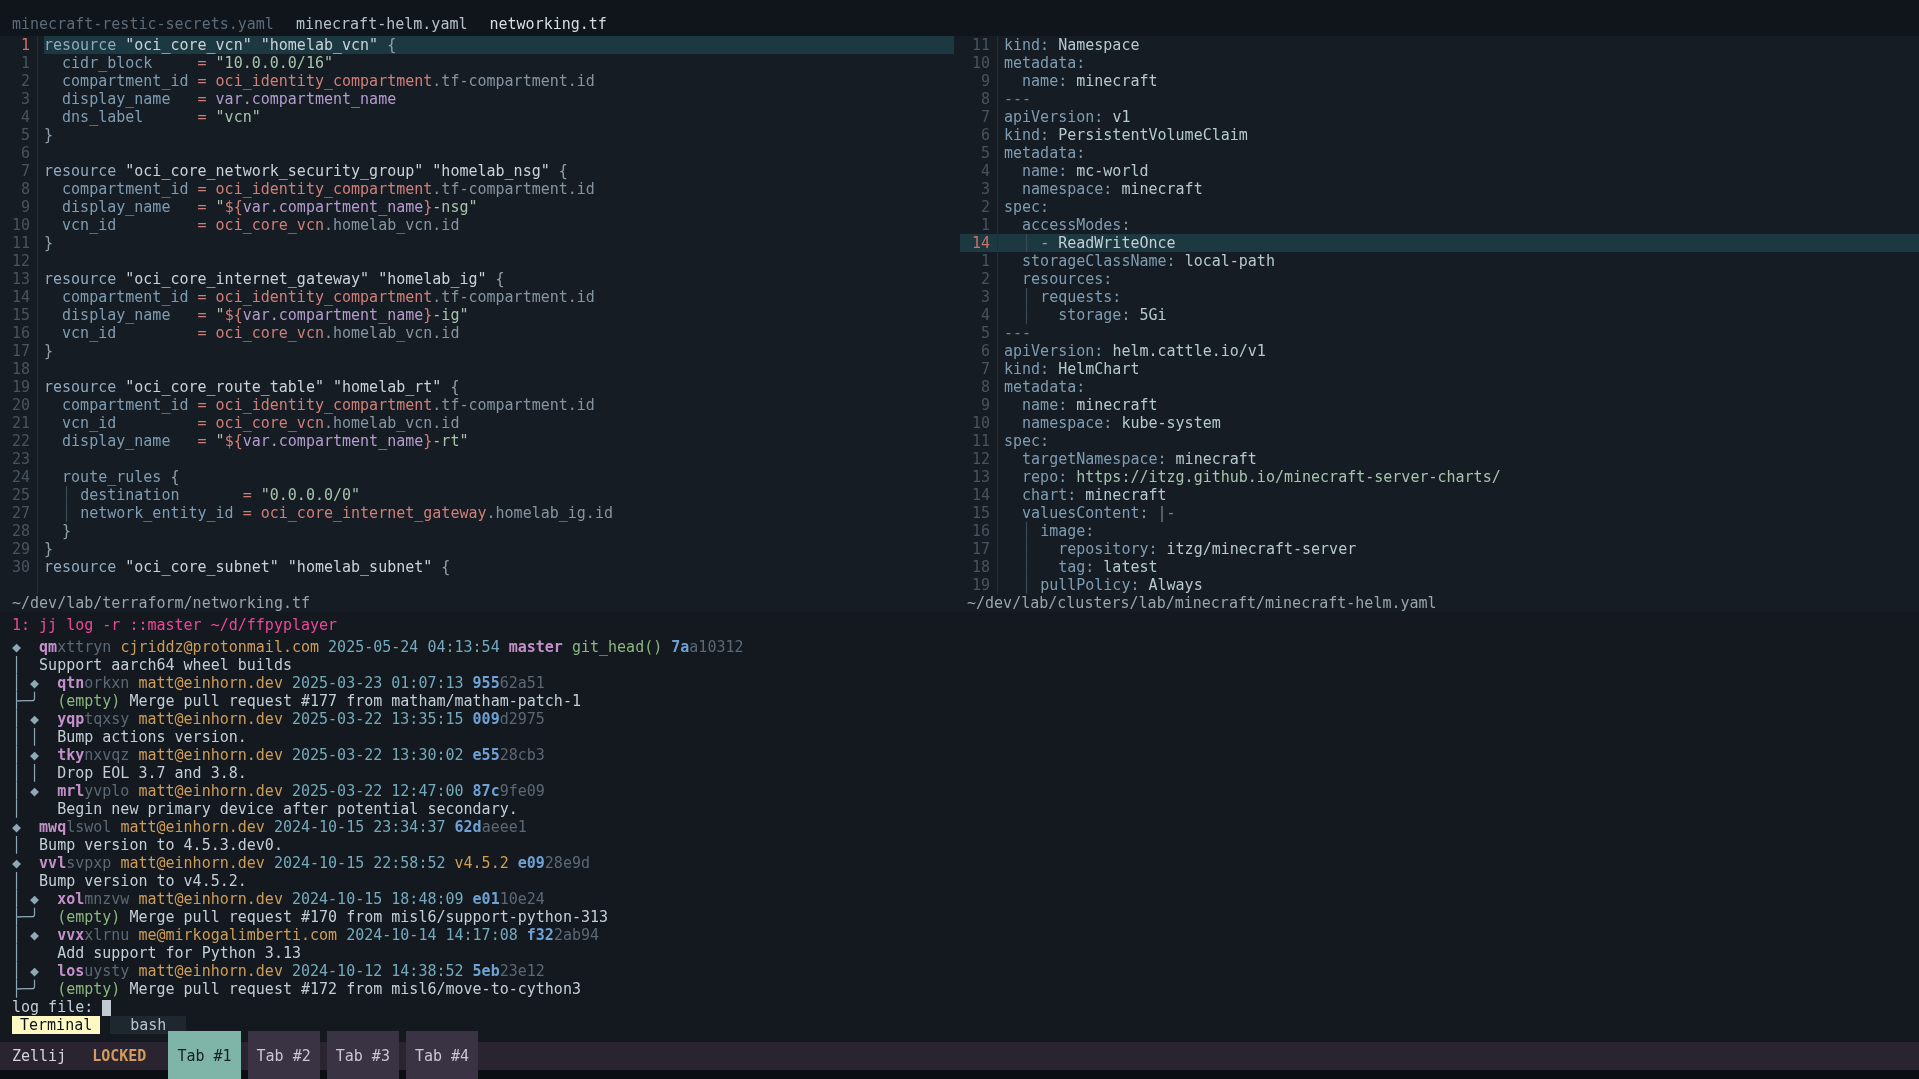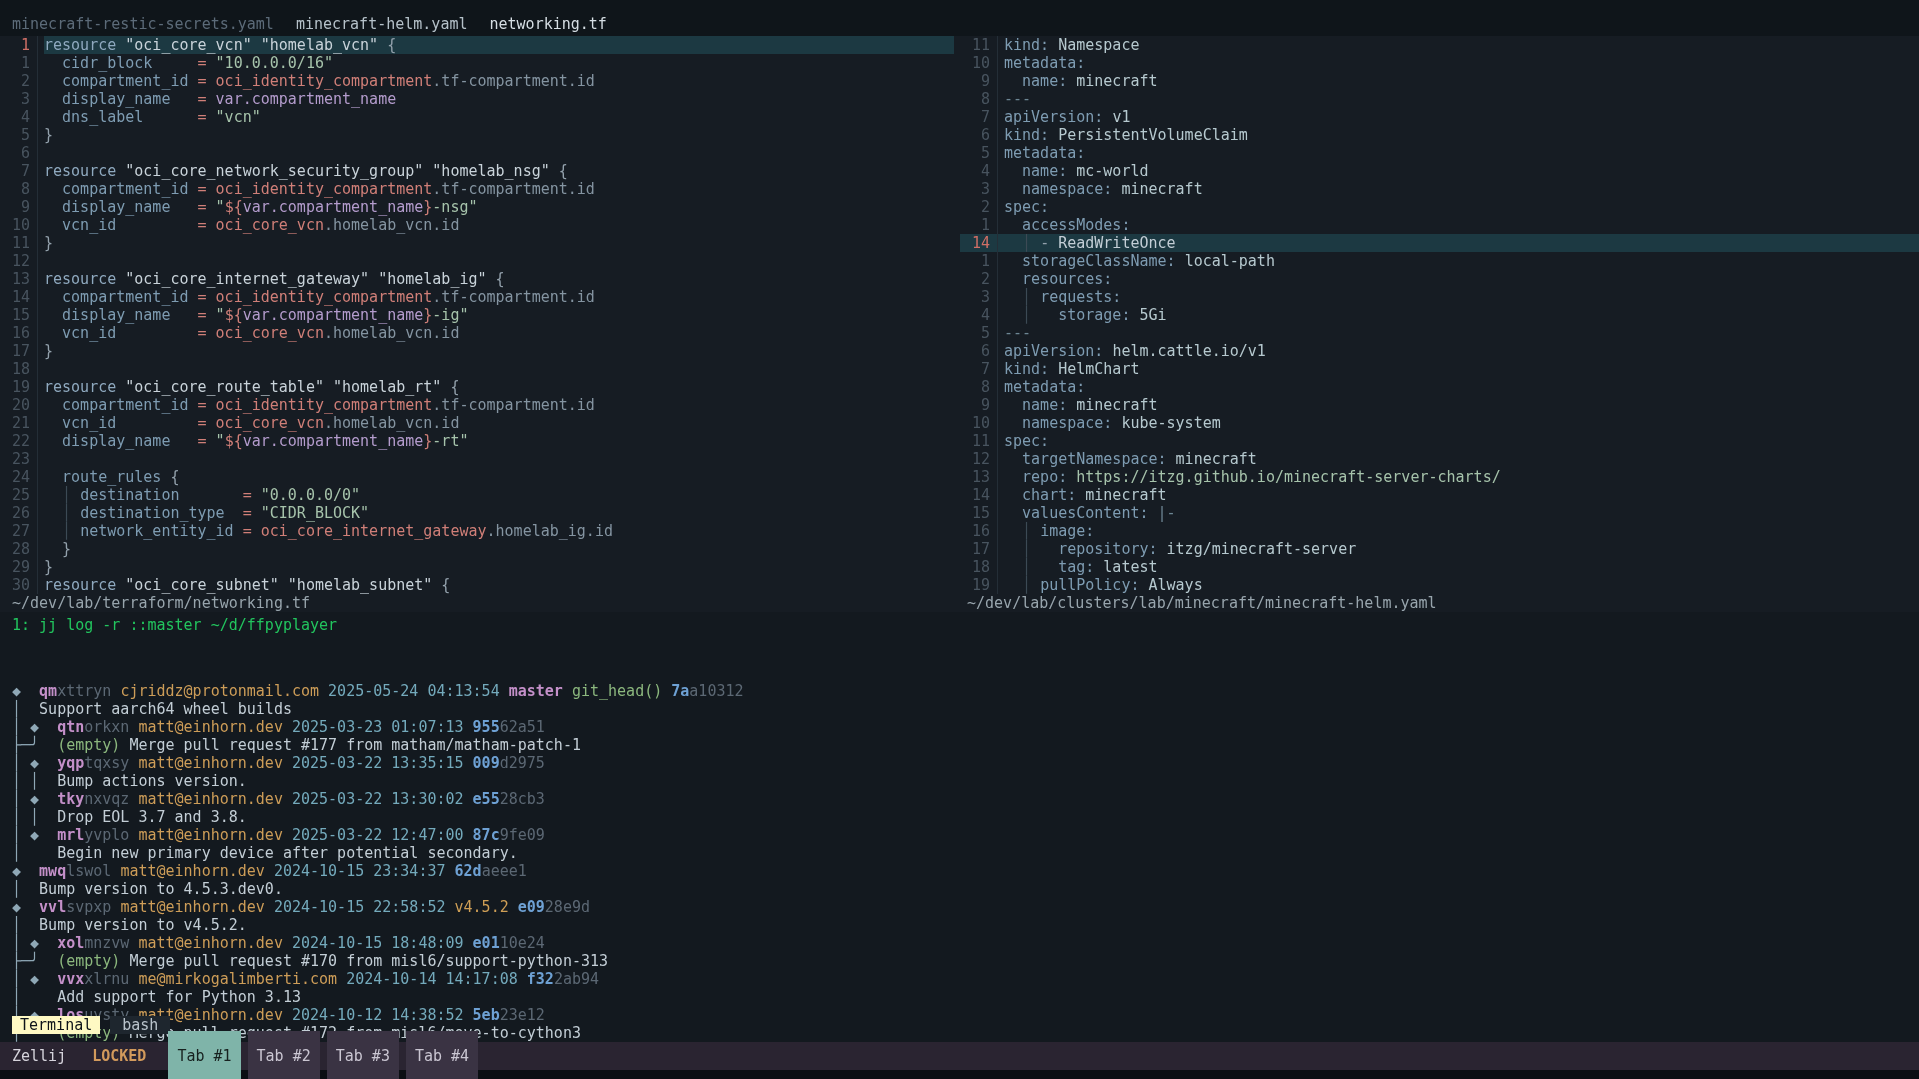--- a/index.html
+++ b/index.html
@@ -32,32 +32,32 @@
   .s-t{color:#c3ced6;} .s-k{color:#7e9cb2;} .s-kw{color:#8fa9bf;} .s-name{color:#c9d3da;}
   .s-eq{color:#d07f78;} .s-ref{color:#d07f78;} .s-rr{color:#8494a1;} .s-var{color:#b49ccd;}
   .s-punc{color:#93a1ac;} .s-str{color:#a6c3ab;} .s-val{color:#b6c9cf;} .s-dim{color:#6d8694;}
   .s-gd{color:#3c4a55;}
   
   .pathrow{position:absolute;left:0;top:558px;right:0;height:18px;}
   .path-left{position:absolute;left:12px;color:#98a5ad;white-space:pre;}
   .path-right{position:absolute;left:967px;color:#98a5ad;white-space:pre;}
   
   .terminal-region{position:absolute;left:0;top:612px;right:0;height:430px;background:#13191f;}
-  .term-title{position:absolute;left:12px;top:4px;height:18px;color:#22c55e;white-space:pre;}
-  .loglines{position:absolute;left:12px;top:26px;right:0;margin-top:44px;}
+  .term-title{position:absolute;left:12px;top:4px;height:18px;color:#ec4899;white-space:pre;}
+  .loglines{position:absolute;left:12px;top:26px;right:0;}
   .loglines .row{display:block;}
   .s-g{color:#8fa8b6;} .s-cid{color:#c490c9;font-weight:bold;} .s-cidr{color:#5c6874;}
   .s-em{color:#cd9d58;} .s-date{color:#74aabc;} .s-bm{color:#c490c9;font-weight:bold;}
   .s-gh{color:#8cb87e;} .s-tag{color:#cf9f56;} .s-oid{color:#6ea1d4;font-weight:bold;}
   .s-oidr{color:#5c6874;} .s-empty{color:#8cb87e;} .s-desc{color:#c3ced6;}
   .curblk{display:inline-block;width:9px;height:16px;background:#c2cad1;vertical-align:text-bottom;}
   
   .pane-footer{position:absolute;left:12px;top:404px;height:18px;display:flex;gap:10px;align-items:center;}
   .term-badge{background:#fef9c3;color:#0d1319;padding:0 8px;}
-  .shell-name{background:#1e262e;color:#b9c3cb;padding:0 12px;}
+  .shell-name{background:#1e262e;color:#b9c3cb;padding:0 20px;}
   
   .zellij-bar{position:absolute;left:0;top:1042px;right:0;height:28px;background:#2a2431;
     display:flex;align-items:center;padding:0 0 0 12px;box-sizing:border-box;}
   .zj-app{color:#d6d4dc;margin-right:26px;}
   .zj-mode{color:#d29a5c;font-weight:bold;margin-right:22px;}
   .zj-tabs{display:flex;gap:7px;}
   .zjtab{background:#3a3343;color:#cac6d2;padding:16px 9px;}
   .zjtab.active{background:#7fb4a9;color:#17211f;}
 </style>
 </head>
@@ -95,21 +95,20 @@
             <div class="row"><span class="gut">16</span><span class="cw"><span class="s-t">  </span><span class="s-k">vcn_id</span><span class="s-t">         </span><span class="s-eq">=</span><span class="s-t"> </span><span class="s-ref">oci_core_vcn</span><span class="s-rr">.homelab_vcn.id</span></span></div>
             <div class="row"><span class="gut">17</span><span class="cw"><span class="s-punc">}</span></span></div>
             <div class="row"><span class="gut">18</span><span class="cw"></span></div>
             <div class="row"><span class="gut">19</span><span class="cw"><span class="s-kw">resource</span><span class="s-t"> </span><span class="s-name">"oci_core_route_table"</span><span class="s-t"> </span><span class="s-name">"homelab_rt"</span><span class="s-punc"> {</span></span></div>
             <div class="row"><span class="gut">20</span><span class="cw"><span class="s-t">  </span><span class="s-k">compartment_id</span><span class="s-t"> </span><span class="s-eq">=</span><span class="s-t"> </span><span class="s-ref">oci_identity_compartment</span><span class="s-rr">.tf-compartment.id</span></span></div>
             <div class="row"><span class="gut">21</span><span class="cw"><span class="s-t">  </span><span class="s-k">vcn_id</span><span class="s-t">         </span><span class="s-eq">=</span><span class="s-t"> </span><span class="s-ref">oci_core_vcn</span><span class="s-rr">.homelab_vcn.id</span></span></div>
             <div class="row"><span class="gut">22</span><span class="cw"><span class="s-t">  </span><span class="s-k">display_name</span><span class="s-t">   </span><span class="s-eq">=</span><span class="s-t"> </span><span class="s-str">"</span><span class="s-eq">${</span><span class="s-var">var.compartment_name</span><span class="s-eq">}</span><span class="s-str">-rt"</span></span></div>
             <div class="row"><span class="gut">23</span><span class="cw"></span></div>
             <div class="row"><span class="gut">24</span><span class="cw"><span class="s-t">  </span><span class="s-k">route_rules</span><span class="s-punc"> {</span></span></div>
             <div class="row"><span class="gut">25</span><span class="cw"><span class="s-t">  </span><span class="s-gd">│</span><span class="s-t"> </span><span class="s-k">destination</span><span class="s-t">       </span><span class="s-eq">=</span><span class="s-t"> </span><span class="s-str">"0.0.0.0/0"</span></span></div>
-            <div class="row"><span class="gut">26</span><span class="cw"><span class="s-t">  </span><span class="s-gd">│</span><span class="s-t"> </span><span class="s-k">destination_type</span><span class="s-t">  </span><span class="s-eq">=</span><span class="s-t"> </span><span class="s-str">"CIDR_BLOCK"</span></span></div>
             <div class="row"><span class="gut">27</span><span class="cw"><span class="s-t">  </span><span class="s-gd">│</span><span class="s-t"> </span><span class="s-k">network_entity_id</span><span class="s-t"> </span><span class="s-eq">=</span><span class="s-t"> </span><span class="s-ref">oci_core_internet_gateway</span><span class="s-rr">.homelab_ig.id</span></span></div>
             <div class="row"><span class="gut">28</span><span class="cw"><span class="s-t">  </span><span class="s-punc">}</span></span></div>
             <div class="row"><span class="gut">29</span><span class="cw"><span class="s-punc">}</span></span></div>
             <div class="row"><span class="gut">30</span><span class="cw"><span class="s-kw">resource</span><span class="s-t"> </span><span class="s-name">"oci_core_subnet"</span><span class="s-t"> </span><span class="s-name">"homelab_subnet"</span><span class="s-punc"> {</span></span></div>
           </div>
       </div>
       <div class="pane-gap"></div>
       <div class="pane pane-right">
         <div class="rows">
           <div class="vline"></div>

